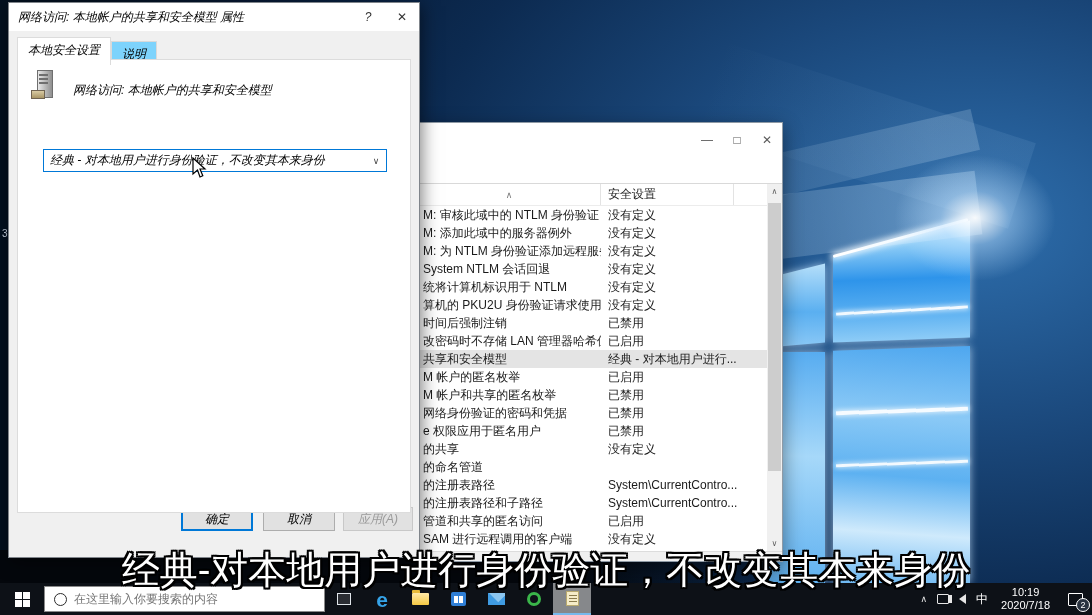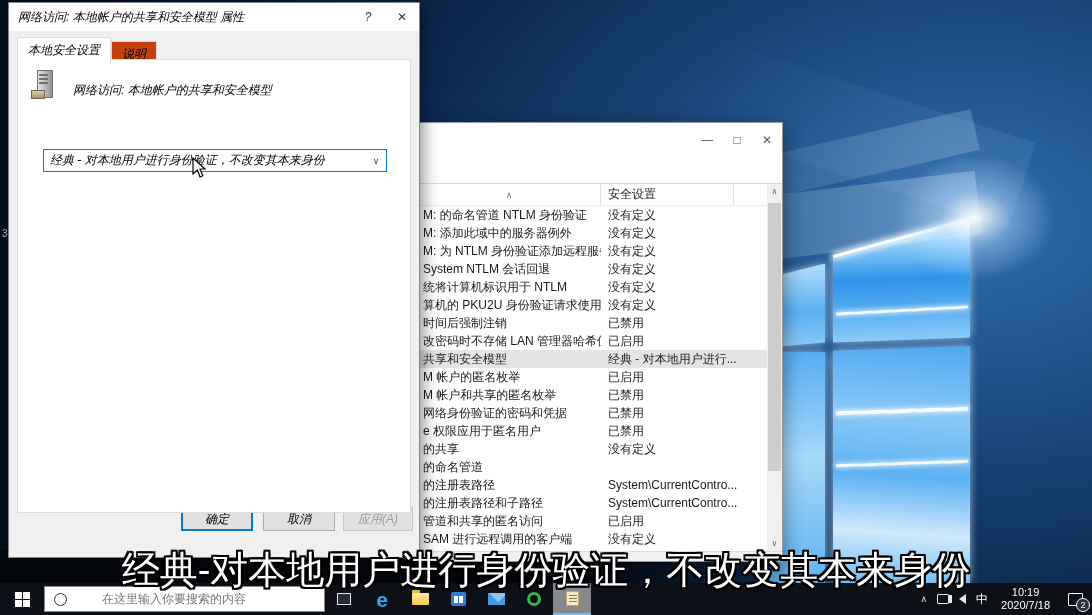--- a/index.html
+++ b/index.html
@@ -65,21 +65,21 @@
   #secpol .sspace { flex:1; }
   #secpol .statusbar { height:10px; background:#f0f0f0; border-top:1px solid #dcdcdc; flex:0 0 auto; }
 
   
   #dialog { position:absolute; left:8px; top:2px; width:412px; height:556px; z-index:20;
     background:#f0f0f0; border:1px solid #7e8differ; border:1px solid #80858b; box-shadow:2px 4px 16px rgba(0,0,0,.5);font-style:italic; }
   #dialog .titlebar { height:28px; background:#fff; display:flex; align-items:center; }
   #dialog .dtitle { font-size:12px; color:#000; padding-left:9px; flex:1; }
   #dialog .dbtn { width:34px; height:28px; display:flex; align-items:center; justify-content:center; font-size:12px; color:#333; }
   #dialog .tabs { position:absolute; left:8px; top:34px; display:flex; }
-  #dialog .tab { font-size:12px; color:#000; border:1px solid #d9d9d9; border-bottom:none; background:#c2410c;
+  #dialog .tab { font-size:12px; color:#000; border:1px solid #d9d9d9; border-bottom:none; background:#7dd3fc;
     padding:4px 10px 3px; position:relative; top:4px; }
   #dialog .tab.active { background:#fff; top:0; padding-bottom:6px; z-index:3; border-color:#dcdcdc; }
   #dialog .tabpage { position:absolute; left:8px; top:56px; width:394px; height:454px; background:#fff; border:1px solid #dcdcdc; z-index:2; }
   #dialog .polhead { position:absolute; left:13px; top:10px; display:flex; align-items:flex-start; }
   #dialog .pollabel { font-size:12px; color:#000; margin:12px 0 0 18px; }
   .servericon { width:24px; height:30px; position:relative; }
   .servericon .tower { position:absolute; left:6px; top:0; width:16px; height:28px;
     background:linear-gradient(90deg,#e9e9e9,#b7b7b7 55%,#8f8f8f); border:1px solid #6f6f6f; }
   .servericon .slot { position:absolute; left:8px; width:9px; height:2px; background:#6f6f6f; }
   .servericon .s1 { top:4px; } .servericon .s2 { top:8px; } .servericon .s3 { top:12px; }
@@ -97,21 +97,21 @@
   #dialog .pbtn.apply { left:334px; width:70px; color:#9a9a9a; border-color:#c8c8c8; }
 
   #cursor { position:absolute; left:192px; top:157px; z-index:30; }
 
   
   #taskbar { position:absolute; left:0; bottom:0; width:1092px; height:32px; background:#0d1117; z-index:40;
     display:flex; align-items:center; }
   #start { width:44px; height:32px; display:flex; align-items:center; justify-content:center; }
   .winlogo { display:grid; grid-template-columns:7px 7px; grid-template-rows:7px 7px; gap:1px; }
   .winlogo div { background:#fff; }
-  #searchbox { width:281px; height:26px; background:#fff; border:1px solid #8a8a8a; display:flex; align-items:center;gap:28px; }
+  #searchbox { width:281px; height:26px; background:#fff; border:1px solid #8a8a8a; display:flex; align-items:center; }
   #searchbox .circ { width:13px; height:13px; border:1.5px solid #2b2b2b; border-radius:50%; margin:0 7px 0 9px; flex:0 0 auto; }
   #searchbox input { border:none; outline:none; font-size:12px; color:#3c3c3c; width:200px; font-family:inherit; background:transparent; }
   .tb-ico { width:38px; height:32px; display:flex; align-items:center; justify-content:center; position:relative; }
   .tv-ico { width:14px; height:12px; border:1.5px solid #dfe5ea; background:rgba(255,255,255,.12); }
   .edge-e { color:#35a3e8; font-size:21px; font-weight:bold; line-height:1; }
   .folder { width:17px; height:12px; background:linear-gradient(180deg,#ffe9a8,#f5c944); border-radius:1px; position:relative; }
   .folder:before { content:""; position:absolute; left:0; top:-3px; width:8px; height:3px; background:#e8bb3a; border-radius:1px 1px 0 0; }
   .store { width:15px; height:14px; background:#2f7fd6; border-radius:2px; position:relative; }
   .store:before { content:""; position:absolute; left:3px; top:4px; width:9px; height:7px;
     background:linear-gradient(90deg,#fff 46%,#2f7fd6 46%,#2f7fd6 54%,#fff 54%),linear-gradient(0deg,#fff 46%,#2f7fd6 46%,#2f7fd6 54%,#fff 54%); }
@@ -180,21 +180,21 @@
       <div class="listpane">
         <div class="lheader">
           <div class="h1">
               <span>∧</span>
             </div>
           <div class="h2">安全设置</div>
           <div class="h3"></div>
         </div>
         <div class="rows">
             <div class="row">
-              <div class="c1">M: 的命名管道 NTLM 身份验证</div>
+              <div class="c1">M: 审核此域中的 NTLM 身份验证</div>
               <div class="c2">没有定义</div>
             </div>
             <div class="row">
               <div class="c1">M: 添加此域中的服务器例外</div>
               <div class="c2">没有定义</div>
             </div>
             <div class="row">
               <div class="c1">M: 为 NTLM 身份验证添加远程服务器...</div>
               <div class="c2">没有定义</div>
             </div>

